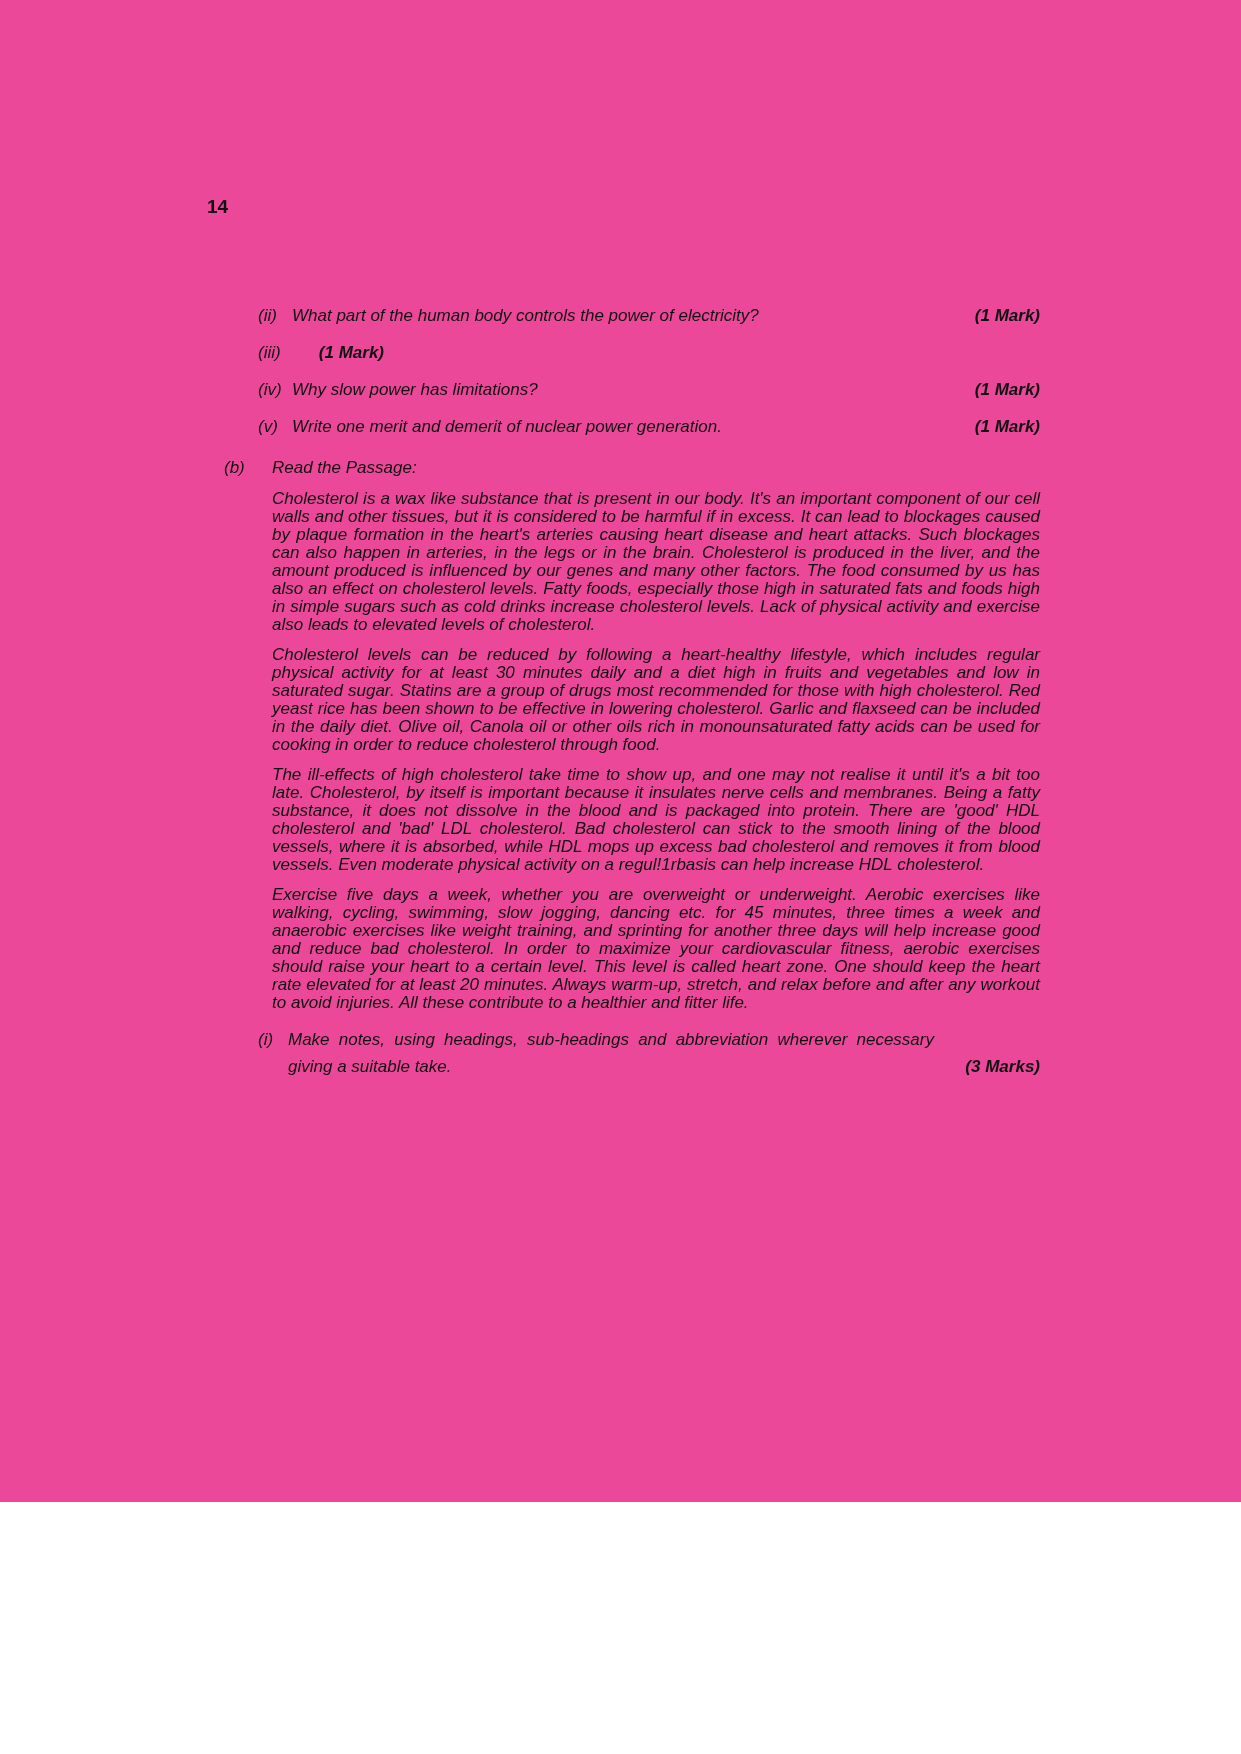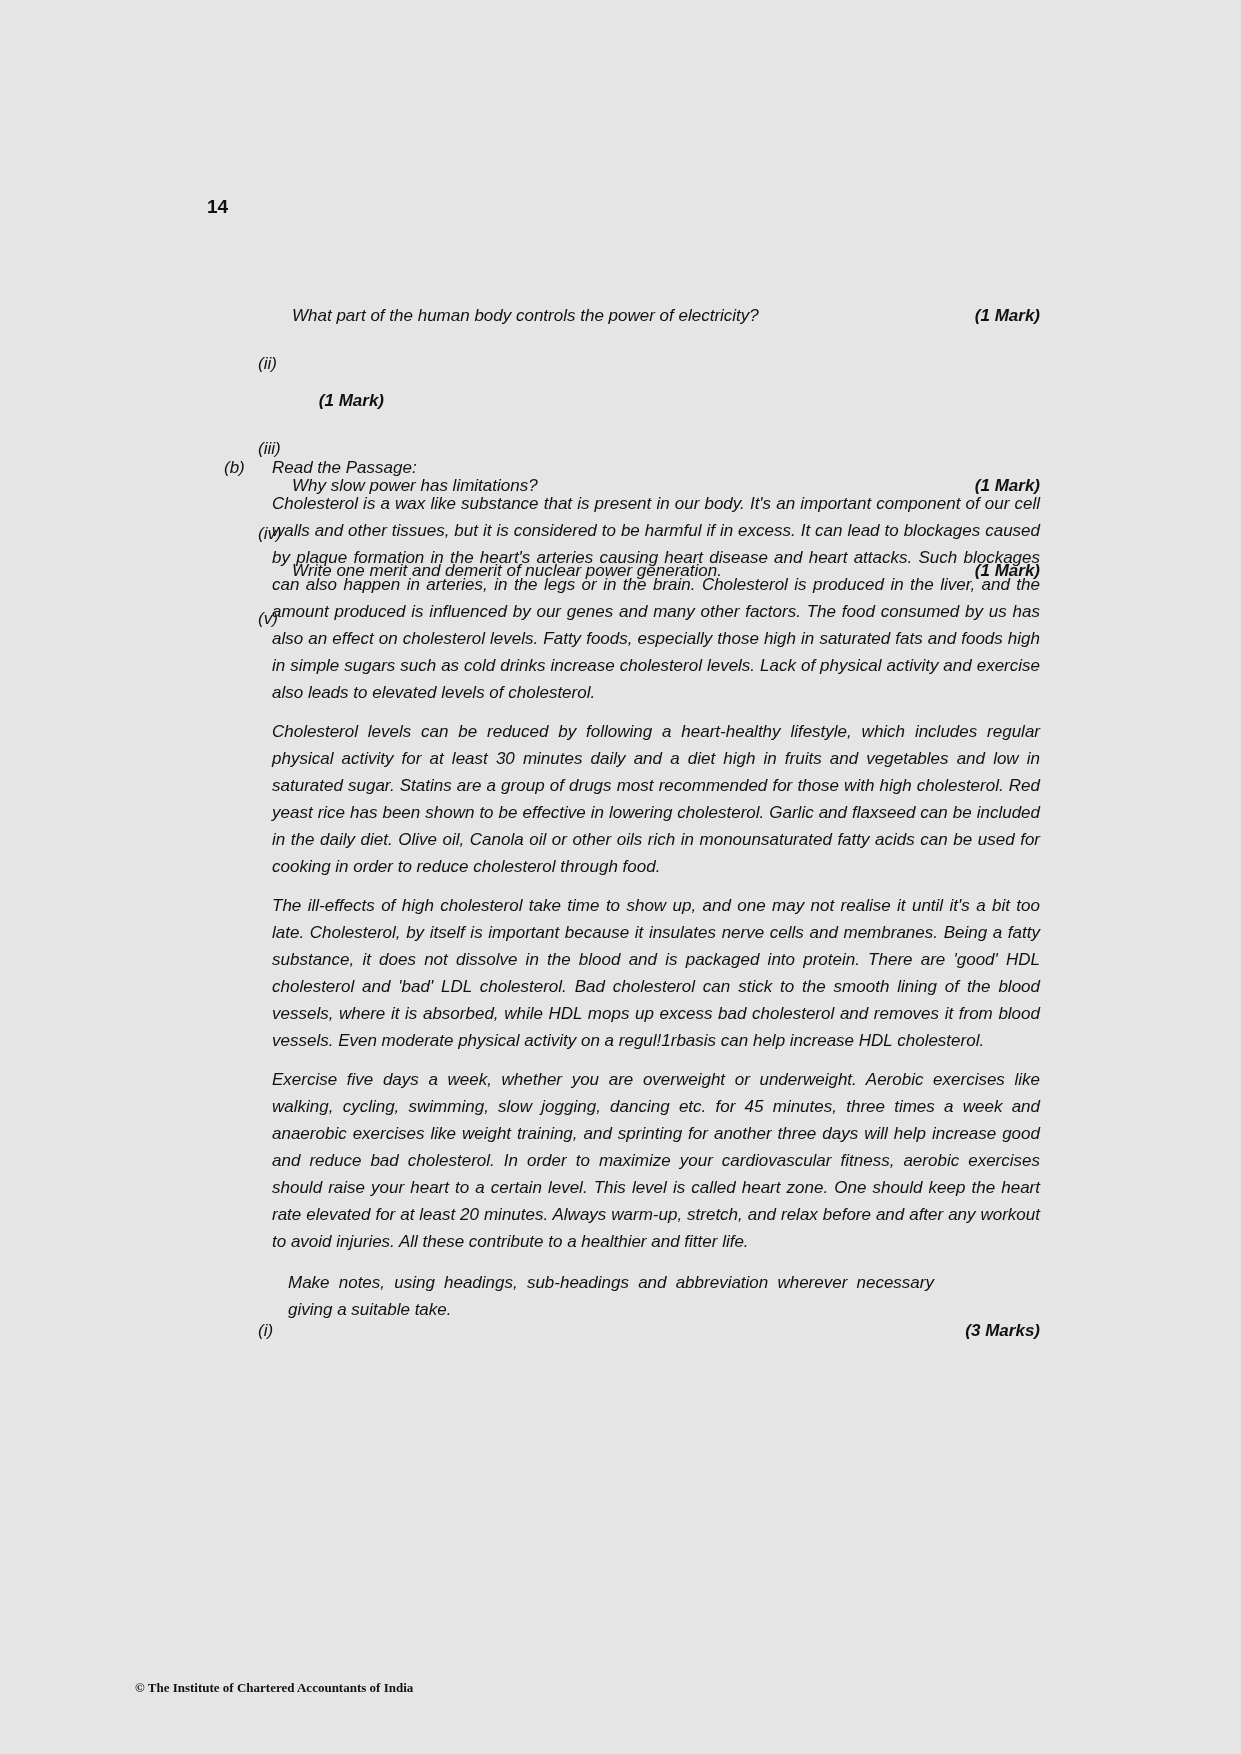--- a/index.html
+++ b/index.html
@@ -3,22 +3,22 @@
 <meta charset="utf-8">
 <style>
   html, body {
     margin: 0;
     padding: 0;
     background: #ffffff;
   }
   .page {
     position: relative;
     width: 1241px;
-    height: 1754px;
-    background: #e5e5e5;
+    height: 1502px;
+    background: #ec4899;
     font-family: "Liberation Sans", sans-serif;
     color: #111111;
     overflow: hidden;
   }
 
   
   .header {
     position: absolute;
     top: 196px;
     left: 200px;
@@ -53,21 +53,20 @@
   .q-item {
     display: flex;
     align-items: flex-start;
     margin-bottom: 16px;
     font-style: italic;
     font-size: 17px;
     line-height: 21px;
   }
   .q-label {
     flex: 0 0 34px;
-    margin-top: 48px;
   }
   .q-text {
     flex: 1 1 auto;
     padding-right: 10px;
   }
   .q-marks {
     flex: 0 0 92px;
     text-align: right;
     font-weight: bold;
     white-space: nowrap;
@@ -87,21 +86,21 @@
     line-height: 21px;
   }
   .section-b-label {
     flex: 0 0 48px;
   }
   .passage p {
     margin: 12px 0 0 48px;
     width: 768px;
     font-style: italic;
     font-size: 17px;
-    line-height: 27px;
+    line-height: 18px;
     text-align: justify;
     text-justify: inter-word;
   }
   .subq {
     display: flex;
     align-items: flex-start;
     margin: 14px 0 0 34px;
     font-style: italic;
     font-size: 17px;
     line-height: 27px;

